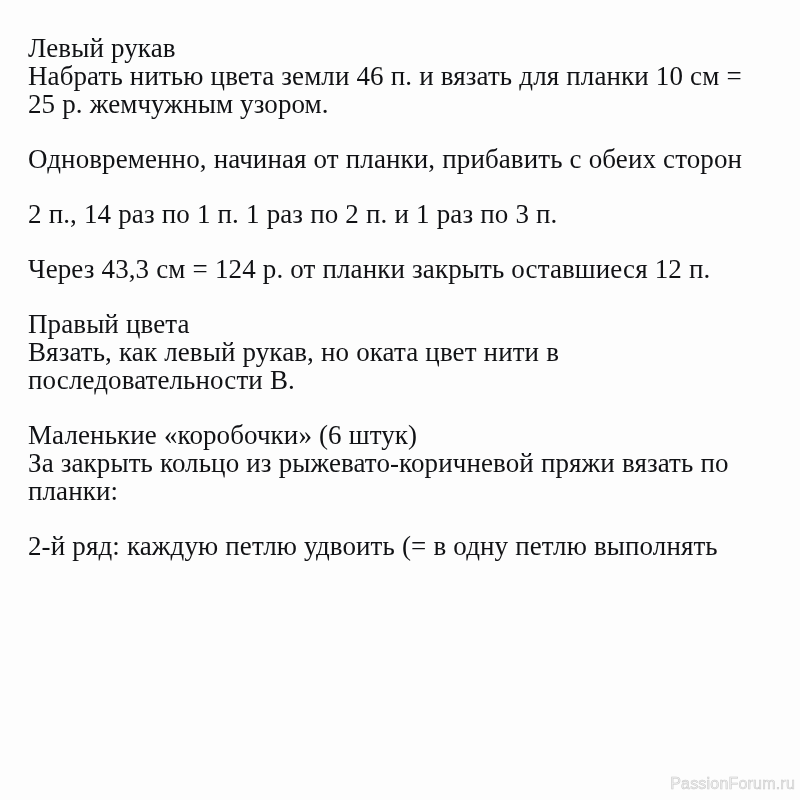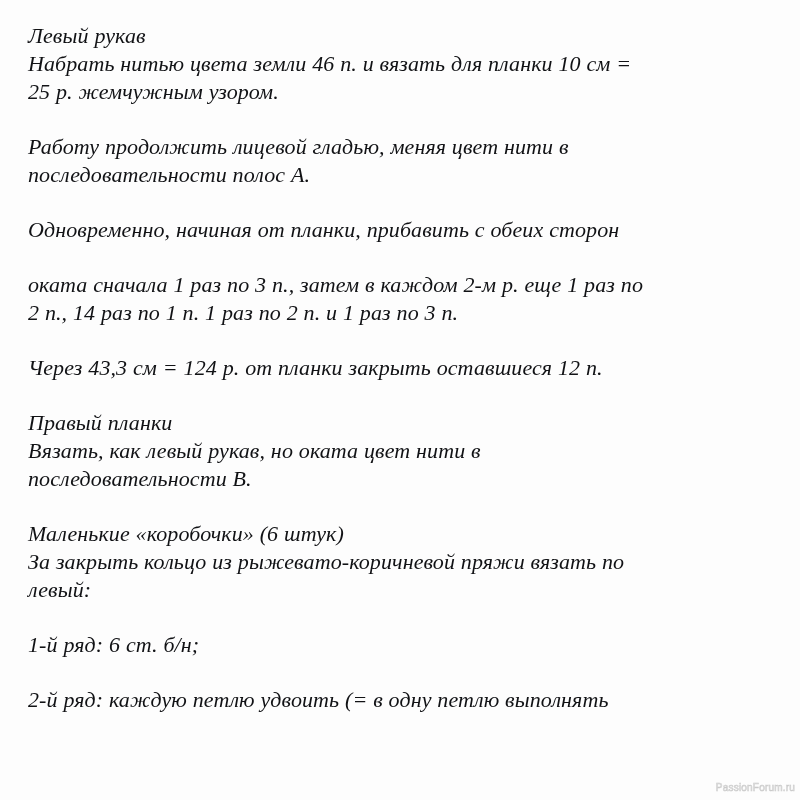--- a/index.html
+++ b/index.html
@@ -17,95 +17,86 @@
   #doc {
     position: absolute;
     left: 0;
     top: 0;
     width: 800px;
     height: 800px;
     padding: 22px 38px 0 28px;
     box-sizing: border-box;
   }
   .para {
-    margin: 0 0 27px 0;
+    margin: 12px 0 27px 0;
     color: #111215;
-    font-size: 22px;
+    font-size: 27px;
     line-height: 28px;
     letter-spacing: 0.1px;
     text-align: left;
     word-spacing: 0.2px;
-    font-style: italic;
   }
   .para:last-of-type {
     margin-bottom: 0;
   }
   .line {
     display: block;
     white-space: pre-wrap;
   }
   .watermark {
     position: absolute;
     right: 5px;
     bottom: 7px;
     font-family: "Liberation Sans", "DejaVu Sans", sans-serif;
-    font-size: 10px;
+    font-size: 16px;
     letter-spacing: 0.2px;
     color: #f2f2f2;
     -webkit-text-stroke: 0.6px #c8c8c8;
     text-shadow: 0 1px 0 #ffffff;
     opacity: 0.95;
     white-space: nowrap;
     pointer-events: none;
   }
 </style>
 </head>
 <body>
 
 <div id="doc">
 
   <p class="para">
     <span class="line">Левый рукав</span>
     <span class="line">Набрать нитью цвета земли 46 п. и вязать для планки 10 см =</span>
     <span class="line">25 р. жемчужным узором.</span>
   </p>
 
-  <p class="para">
-    <span class="line">Работу продолжить лицевой гладью, меняя цвет нити в</span>
-    <span class="line">последовательности полос А.</span>
-  </p>
 
   <p class="para">
     <span class="line">Одновременно, начиная от планки, прибавить с обеих сторон</span>
   </p>
 
   <p class="para">
-    <span class="line">оката сначала 1 раз по 3 п., затем в каждом 2-м р. еще 1 раз по</span>
     <span class="line">2 п., 14 раз по 1 п. 1 раз по 2 п. и 1 раз по 3 п.</span>
   </p>
 
   <p class="para">
     <span class="line">Через 43,3 см = 124 р. от планки закрыть оставшиеся 12 п.</span>
   </p>
 
   <p class="para">
-    <span class="line">Правый планки</span>
+    <span class="line">Правый цвета</span>
     <span class="line">Вязать, как левый рукав, но оката цвет нити в</span>
     <span class="line">последовательности В.</span>
   </p>
 
   <p class="para">
     <span class="line">Маленькие «коробочки» (6 штук)</span>
     <span class="line">За закрыть кольцо из рыжевато-коричневой пряжи вязать по</span>
-    <span class="line">левый:</span>
+    <span class="line">планки:</span>
   </p>
 
-  <p class="para">
-    <span class="line">1-й ряд: 6 ст. б/н;</span>
-  </p>
 
   <p class="para">
     <span class="line">2-й ряд: каждую петлю удвоить (= в одну петлю выполнять</span>
   </p>
 
 </div>
 
 <div class="watermark">PassionForum.ru</div>
 
 </body></html>

